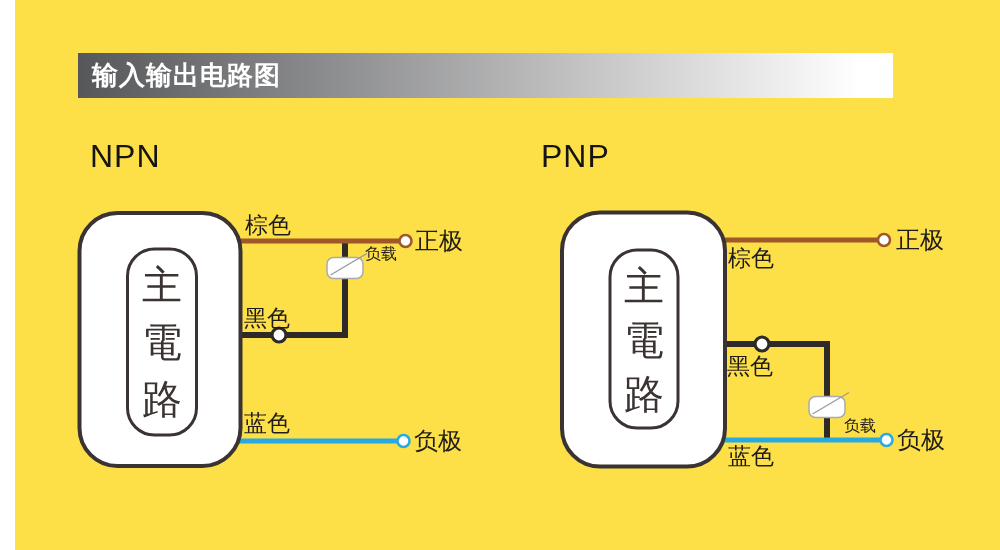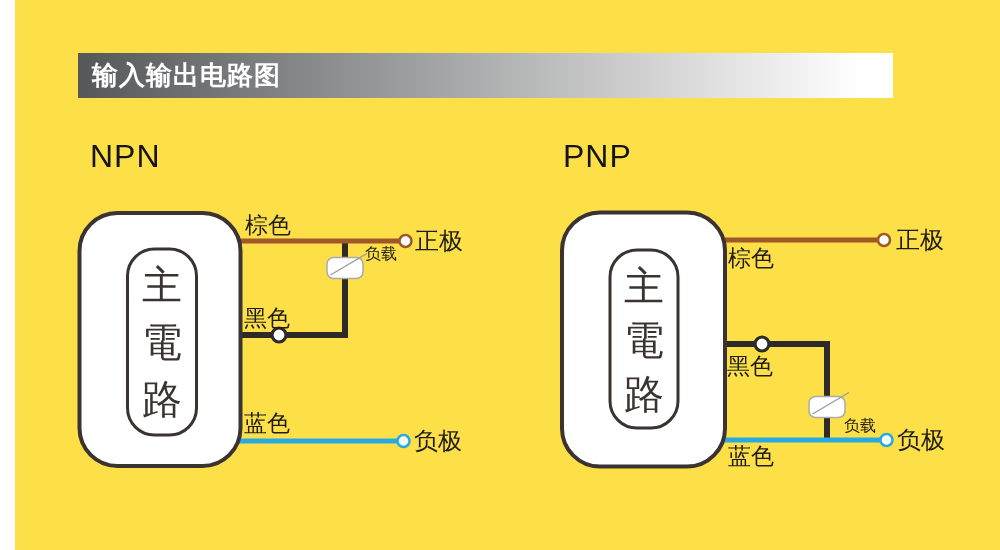--- a/index.html
+++ b/index.html
@@ -36,21 +36,21 @@
     letter-spacing: 1px;
   }
   .diagram-heading {
     position: absolute;
     top: 138px;
     font-size: 32px;
     color: #161413;
     letter-spacing: 1px;
   }
   .heading-npn { left: 75px; }
-  .heading-pnp { left: 548px; }
+  .heading-pnp { left: 526px; }
   .circuit-svg {
     position: absolute;
     left: 0;
     top: 0;
   }
   .outer-box {
     fill: #ffffff;
     stroke: var(--dark);
     stroke-width: 4;
   }

